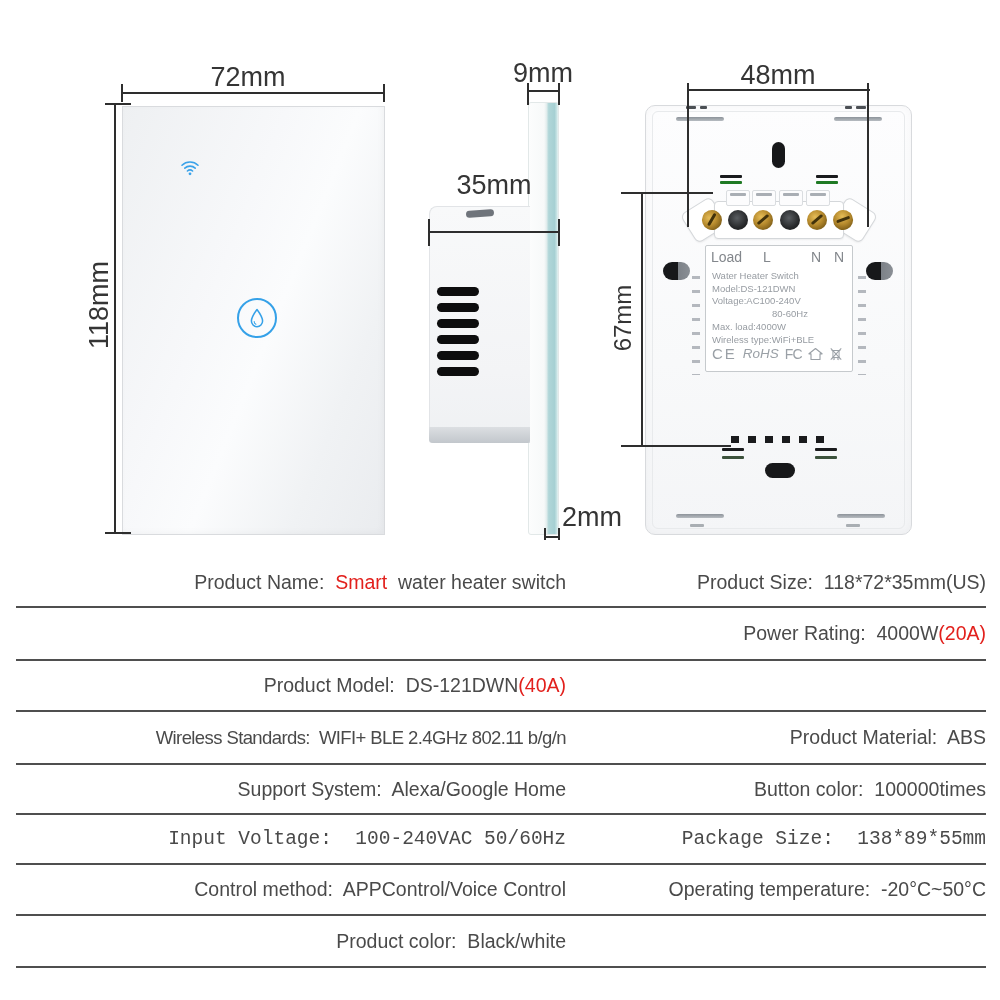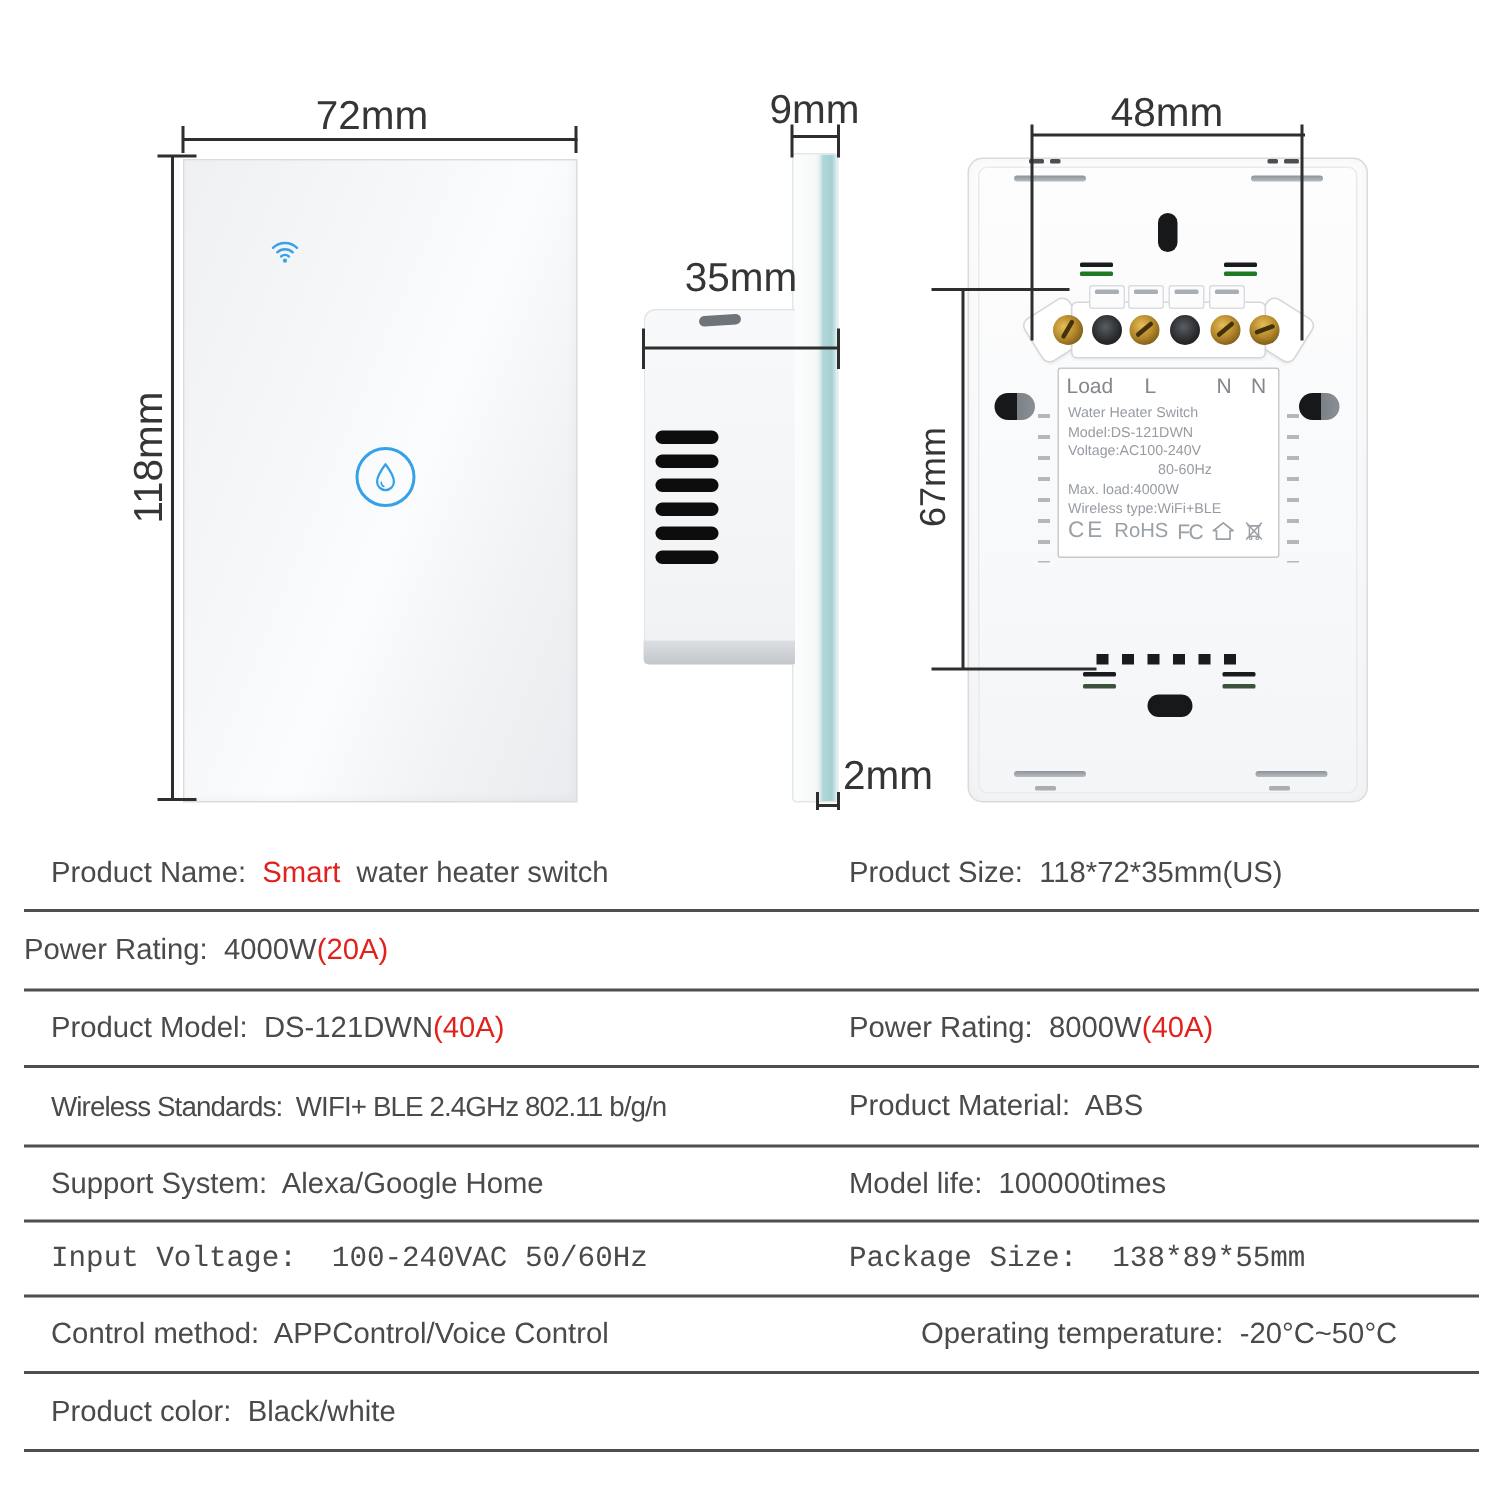--- a/index.html
+++ b/index.html
@@ -50,38 +50,38 @@
   .screw.brass i{position:absolute;left:3px;top:8px;width:14px;height:3px;background:#42320b;border-radius:2px;transform:rotate(-40deg);display:block;}
   .screw.hole{background:radial-gradient(circle at 45% 40%,#595d61 0%,#27292b 60%,#151617 100%);}
   .side-oval{position:absolute;top:262px;width:27px;height:18px;border-radius:9px;
     background:linear-gradient(90deg,#17181a 0%,#17181a 55%,#7c8187 55%,#8a8f95 100%);}
   .sticker{position:absolute;left:705px;top:245px;width:148px;height:127px;background:#fff;
     border:1px solid #c6cacd;border-radius:2px;box-sizing:border-box;}
   .term-label{position:absolute;top:2px;font-size:14px;color:#83878c;line-height:18px;}
   .sticker-line{position:absolute;left:6px;font-size:9.5px;line-height:12.5px;color:#979ca2;white-space:pre;}
   .cert-row{position:absolute;left:6px;top:99px;display:flex;align-items:center;gap:6px;color:#9aa0a6;}
   .cert-ce{font-size:15px;letter-spacing:2px;}
-  .cert-rohs{font-size:13.5px;}
+  .cert-rohs{font-size:13.5px;font-style:italic;}
   .cert-fcc{font-size:14px;letter-spacing:-1px;}
   .ridges{position:absolute;top:276px;width:8px;height:99px;
     background:repeating-linear-gradient(to bottom,#b4b8be 0 3px,transparent 3px 14px);}
   .sq-row{position:absolute;left:731px;top:436px;display:flex;gap:9px;}
   .sq{width:8px;height:7px;background:#1a1b1d;}
   .tinymark{position:absolute;height:3px;background:#a9aeb3;border-radius:1px;}
   
   .spec-table{position:absolute;left:16px;top:558px;width:970px;display:flex;flex-direction:column;}
   .spec-row{display:flex;align-items:center;border-bottom:2px solid #4f4f4f;height:50px;box-sizing:border-box;}
   .spec-row:nth-child(2){height:53px;}
   .spec-row:nth-child(3){height:51px;}
   .spec-row:nth-child(4){height:53px;}
   .spec-row:nth-child(5){height:50px;}
   .spec-row:nth-child(6){height:50px;font-family:Liberation Mono, monospace;}
   .spec-row:nth-child(7){height:51px;gap:48px;}
   .spec-row:nth-child(8){height:52px;}
-  .cell{font-size:19.5px;color:#4a4a4a;white-space:pre;overflow:hidden;}
+  .cell{font-size:19.5px;color:#4a4a4a;white-space:pre;overflow:hidden;text-align:right;}
   .cell.left{flex:0 0 550px;padding-left:18px;box-sizing:border-box;}
   .cell.right{flex:1;}
   .spec-row:nth-child(4) .cell.left{letter-spacing:-0.6px;font-size:18.5px;}
   .cell .red{color:#e2201c;}
   svg{display:block;}
 </style>
 </head>
 <body>
 
 <div class="stage">
@@ -261,29 +261,28 @@
   <div class="spec-table">
       <div class="spec-row">
         <div class="cell left"><span>Product Name:  </span><span class="red">Smart</span><span>  water heater switch</span></div>
         <div class="cell right"><span>Product Size:  118*72*35mm(US)</span></div>
       </div>
       <div class="spec-row">
         <div class="cell right"><span>Power Rating:  4000W</span><span class="red">(20A)</span></div>
       </div>
       <div class="spec-row">
         <div class="cell left"><span>Product Model:  DS-121DWN</span><span class="red">(40A)</span></div>
-        <div class="cell right"><span>Power Rating:  8000W</span><span class="red">(40A)</span></div>
       </div>
       <div class="spec-row">
         <div class="cell left"><span>Wireless Standards:  WIFI+ BLE 2.4GHz 802.11 b/g/n</span></div>
         <div class="cell right"><span>Product Material:  ABS</span></div>
       </div>
       <div class="spec-row">
         <div class="cell left"><span>Support System:  Alexa/Google Home</span></div>
-        <div class="cell right"><span>Model life:  100000times</span></div>
+        <div class="cell right"><span>Button color:  100000times</span></div>
       </div>
       <div class="spec-row">
         <div class="cell left"><span>Input Voltage:  100-240VAC 50/60Hz</span></div>
         <div class="cell right"><span>Package Size:  138*89*55mm</span></div>
       </div>
       <div class="spec-row">
         <div class="cell left"><span>Control method:  APPControl/Voice Control</span></div>
         <div class="cell right"><span>Operating temperature:  -20°C~50°C</span></div>
       </div>
       <div class="spec-row">

